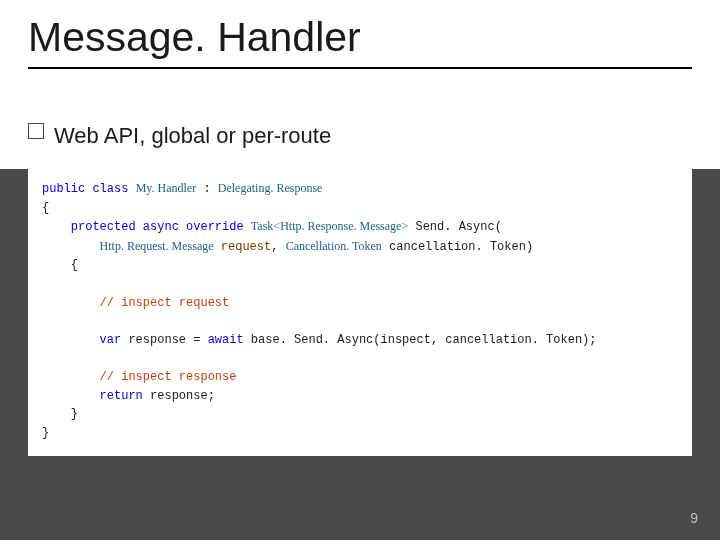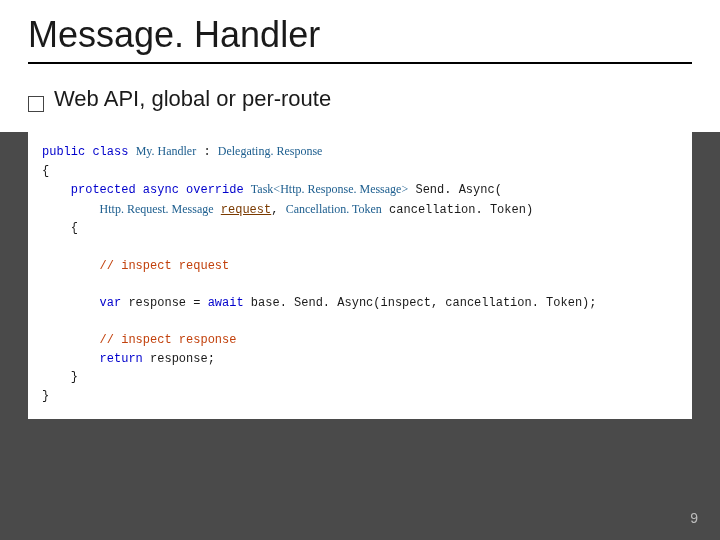--- a/index.html
+++ b/index.html
@@ -15,40 +15,41 @@
     position: relative;
     width: 720px;
     height: 540px;
     box-sizing: border-box;
   }
   .title-area {
     background: #ffffff;
     padding: 14px 28px 10px 28px;
   }
   .title {
-    font-size: 36px;
+    font-size: 41px;
     color: #1a1a1a;
     font-weight: 400;
   }
   .title-underline {
     height: 2px;
     background: #000000;
     margin-top: 6px;
     width: 100%;
   }
   .bullet-area {
     background: #ffffff;
     padding: 12px 28px 20px 28px;
   }
   .bullet-row {
     display: flex;
-    align-items: flex-end;
+    align-items: flex-start;
     gap: 10px;
     font-size: 22px;
     color: #1a1a1a;
+    margin-top: 32px;
   }
   .bullet-box {
     width: 14px;
     height: 14px;
     border: 1.5px solid #444;
     display: inline-block;
     flex-shrink: 0;
   }
   .code-panel {
     background: #ffffff;
@@ -56,21 +57,21 @@
     padding: 10px 14px 14px 14px;
     font-family: Consolas, "Courier New", monospace;
     font-size: 12px;
     line-height: 1.55;
     color: #1a1a1a;
     white-space: pre;
     overflow: hidden;
   }
   .kw   { color: #0000cc; }     
   .type { color: #206090; font-family: Liberation Serif, serif; }     
-  .name { color: #7a3a00; text-decoration: underline; }     
+  .name { color: #7a3a00; }     
   .cmt  { color: #c2410c; margin-top: 20px; }
   .page-number {
     position: absolute;
     right: 22px;
     bottom: 14px;
     font-size: 14px;
     color: #bdbdbd;
   }
 </style>
 </head>

